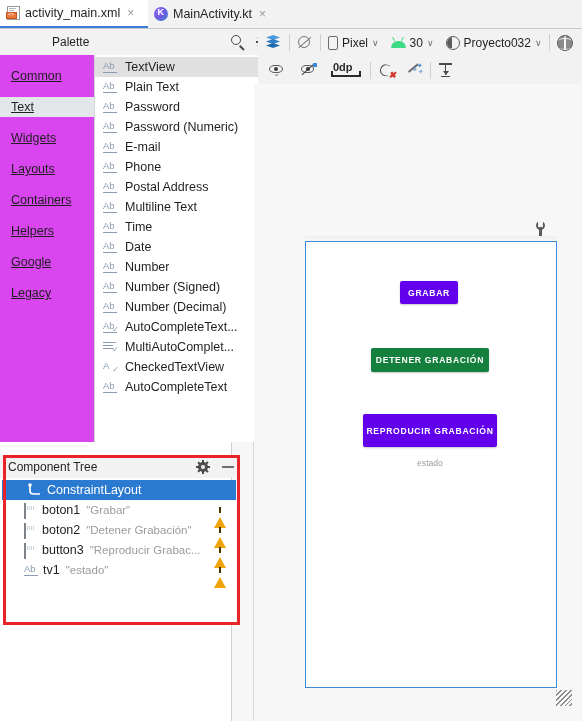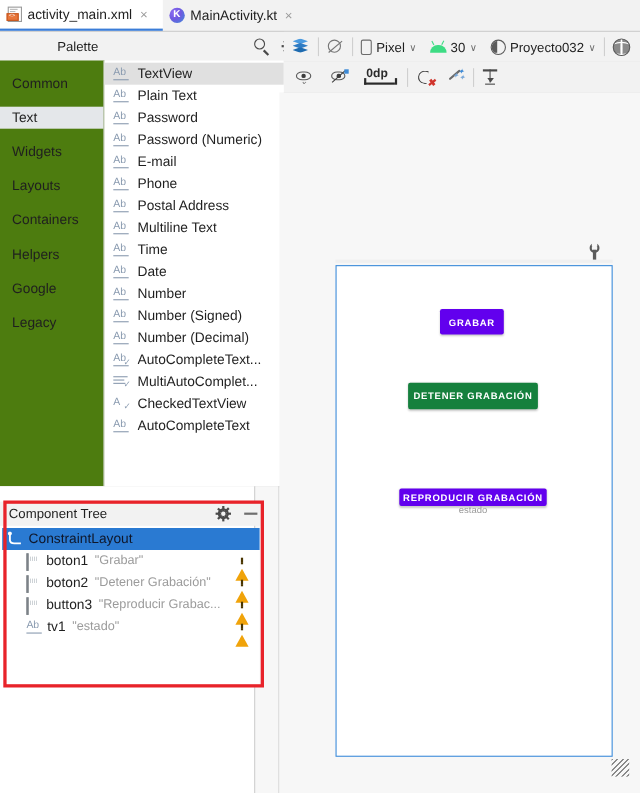--- a/index.html
+++ b/index.html
@@ -33,22 +33,22 @@
   .kticon:after{content:"K";position:absolute;left:3.5px;top:0px;font-size:9px;color:#fff;font-weight:bold;}
 
   
   .palette-hdr{position:absolute;left:0;top:29px;width:258px;height:26px;background:#f2f2f2;
                border-bottom:1px solid #d4d4d4;display:flex;align-items:center;padding-left:44px;}
   .palette-hdr .title{margin-left:8px;font-size:12px;color:#1f1f1f;}
   .palette-hdr .acts{margin-left:auto;display:flex;align-items:center;gap:11px;margin-right:9px;}
 
   .palette-body{position:absolute;left:0;top:55px;width:258px;height:387px;background:#ffffff;
                 border-bottom:1px solid #c9c9c9;}
-  .cat-col{position:absolute;left:0;top:0;width:94px;height:387px;background:#4d7c0f;
-           border-right:1px solid #d4d4d4;}
+  .cat-col{position:absolute;left:0;top:0;width:94px;height:387px;background:#d946ef;
+           border-right:1px solid #d4d4d4;text-decoration:underline;}
   .cat{height:20px;line-height:20px;padding-left:11px;font-size:12.5px;color:#1f1f1f;
        margin-top:11px;}
   .cat.selected{background:#e4e7ea;}
   .item-col{position:absolute;left:95px;top:0;width:163px;height:387px;background:#ffffff;}
   .pitem{height:20px;display:flex;align-items:center;gap:7px;padding-left:8px;font-size:12.5px;
          margin-top:0px;}
   .pitem.selected{background:#e0e0e0;}
   .pitem .plabel{white-space:nowrap;overflow:hidden;}
 
   .abico{width:15px;height:13px;position:relative;flex:0 0 15px;}
@@ -60,21 +60,21 @@
   .abico .bars i:nth-child(2){width:10px;}
   .abico .bars i:nth-child(3){width:11px;}
 
   
   .ct-hdr{position:absolute;left:0;top:456px;width:240px;height:22px;background:#f2f2f2;
           display:flex;align-items:center;}
   .ct-hdr .title{margin-left:8px;font-size:12px;}
   .ct-hdr .acts{margin-left:auto;display:flex;align-items:center;gap:12px;margin-right:6px;}
   .ct-body{position:absolute;left:2px;top:480px;width:234px;height:143px;background:#ffffff;}
   .ct-row{height:20px;display:flex;align-items:center;position:relative;font-size:12.5px;}
-  .ct-row.sel{background:#2a7ad2;color:#0f172a;}
+  .ct-row.sel{background:#2a7ad2;color:#ffffff;padding-left:21px;}
   .ct-row .cname{margin-left:4px;}
   .ct-row .cval{margin-left:6px;color:#9b9b9b;font-size:11.5px;white-space:nowrap;}
   .ct-row .warn{position:absolute;right:9px;top:3px;}
   .ctr-indent{width:22px;flex:0 0 22px;}
 
   .wico{width:14px;height:12px;position:relative;flex:0 0 14px;}
   .wbox{width:12px;height:9px;background:#9aa0a6;border:1px solid #7c8287;box-sizing:border-box;position:relative;}
   .wbox:after{content:"";position:absolute;left:2px;top:2px;width:7px;height:4px;
               background:repeating-linear-gradient(to right,#cdd2d6 0 1px,transparent 1px 2px);}
 
@@ -541,17 +541,17 @@
     <div class="wrench" style="left:280px;top:137px;">
       <span class="wrench-ico">
         <i class="hd"></i><i class="notch"></i><i class="hn"></i>
       </span>
     </div>
     <div class="selbar" style="left:51px;top:152px;"></div>
     <div class="device" id="device" style="left:51px;top:157px;"></div>
     <div class="resize-handle" style="left:302px;top:606px;"></div>
   <div class="dbtn" style="left: 146px; top: 197px; width: 58px; height: 23px; background: rgb(98, 0, 238);">GRABAR</div>
       <div class="dbtn" style="left: 117px; top: 264px; width: 118px; height: 24px; background: #15803d;">DETENER GRABACIÓN</div>
-      <div class="dbtn" style="left: 109px; top: 330px; width: 134px; height: 16px; background: rgb(98, 0, 238); margin-top: 30px;">REPRODUCIR GRABACIÓN</div>
+      <div class="dbtn" style="left: 109px; top: 330px; width: 134px; height: 33px; background: rgb(98, 0, 238);">REPRODUCIR GRABACIÓN</div>
       <div class="dlabel" style="left: 145px; top: 374px; width: 62px; height: 12px;">estado</div>
     </div>
 
 </div>
 
 </body></html>

